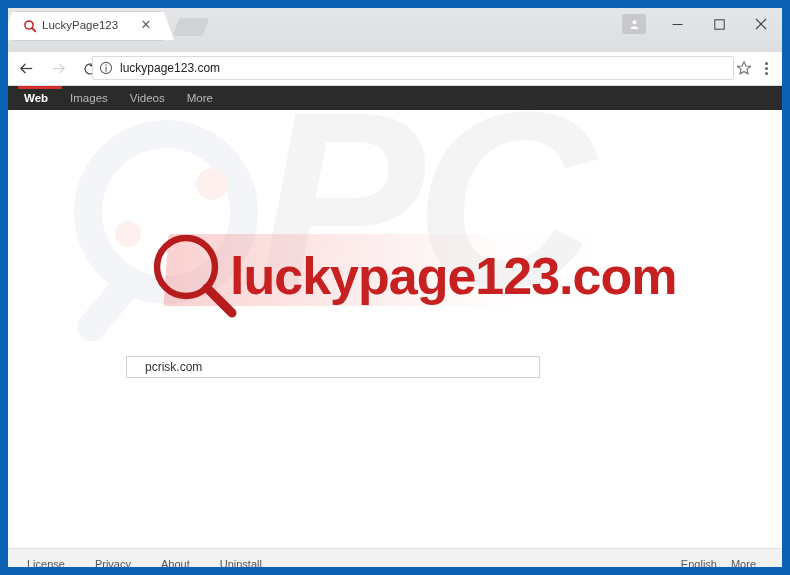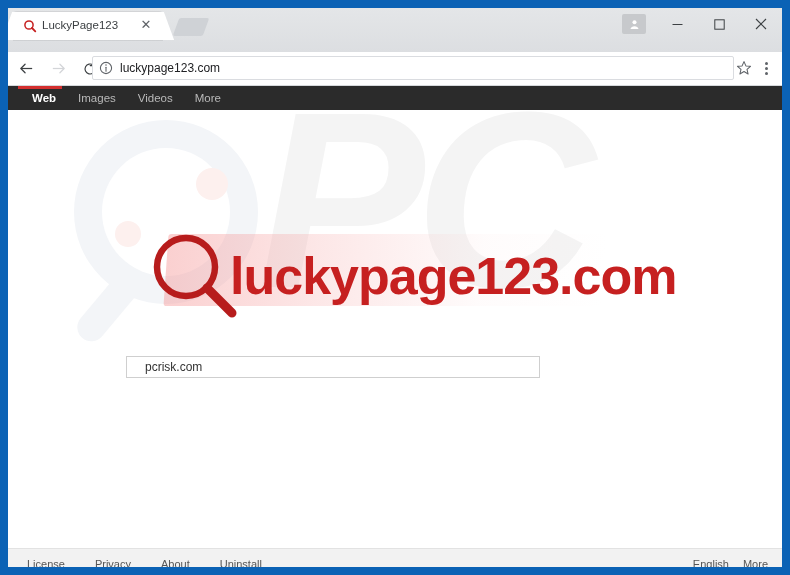--- a/index.html
+++ b/index.html
@@ -194,21 +194,21 @@
     overflow: hidden;
   }
 
   
   #site-nav {
     position: relative;
     height: 24px;
     background: #2b2b2b;
     display: flex;
     align-items: center;
-    padding-left: 24px;
+    padding-left: 16px;
     z-index: 5;
   }
   #site-nav-accent {
     position: absolute;
     left: 10px; top: 0;
     width: 44px; height: 3px;
     background: #d32f2f;
   }
   .nav-item {
     font-size: 11.5px;
@@ -341,21 +341,21 @@
   }
   #footer-left {
     display: flex;
     align-items: center;
     padding-left: 19px;
   }
   #footer-right {
     margin-left: auto;
     display: flex;
     align-items: center;
-    padding-right: 14px;
+    padding-right: 26px;
   }
   .footer-link {
     font-size: 11px;
     color: #555555;
     margin-right: 30px;
     cursor: pointer;
     white-space: nowrap;
   }
   #footer-right .footer-link {
     margin-right: 0;

